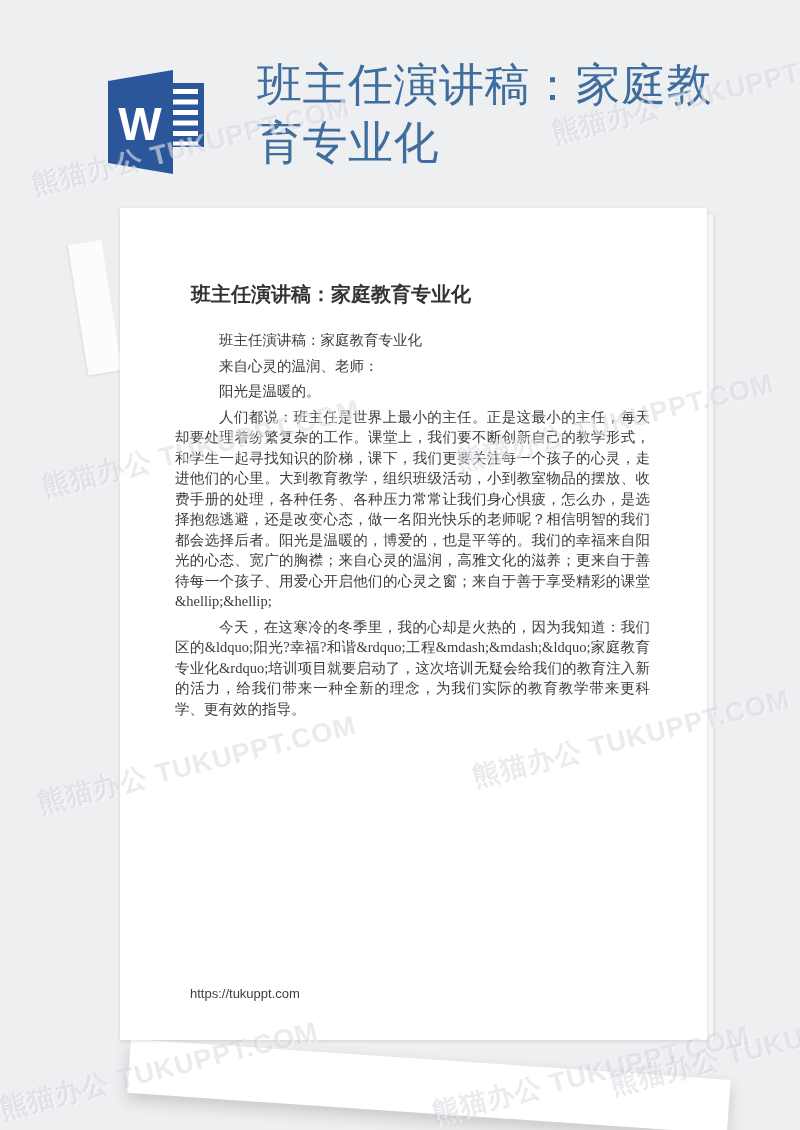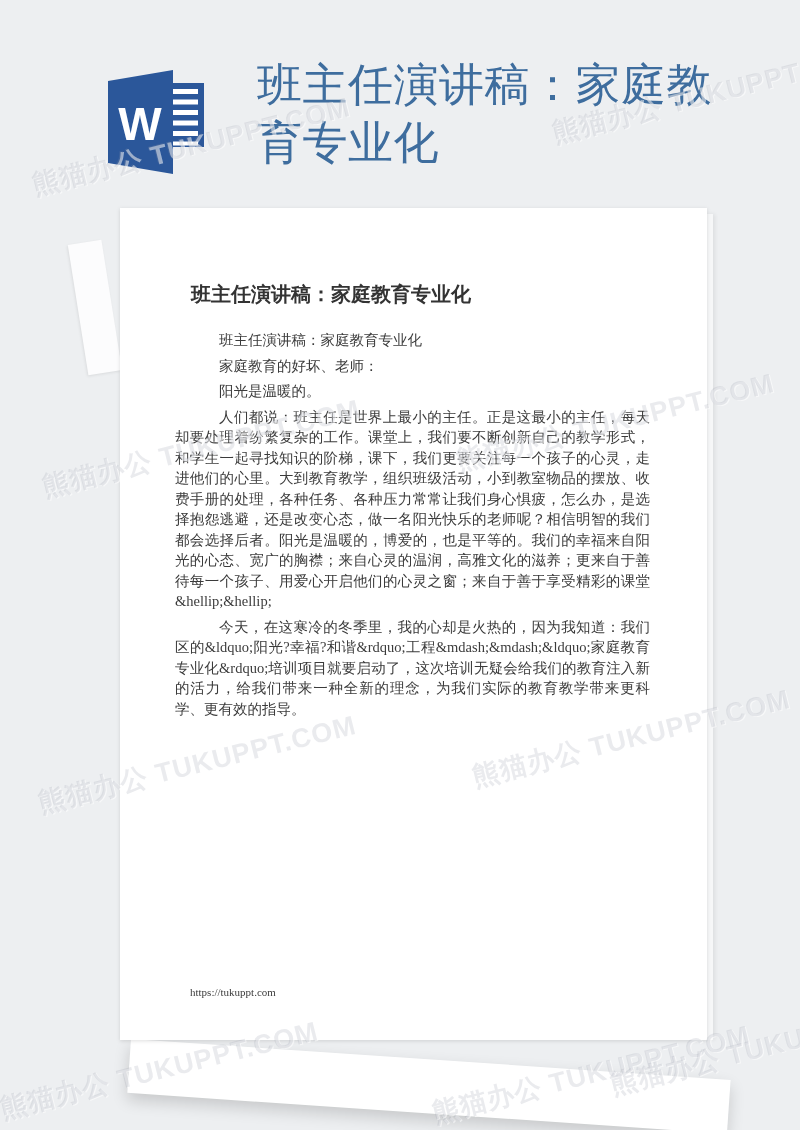--- a/index.html
+++ b/index.html
@@ -72,22 +72,22 @@
     font-family: "Liberation Serif", serif;
     font-size: 14.5px; line-height: 20.5px;
     color: #3b3b3b;
     text-align: justify;
     text-indent: 44px;
   }
   .para.justify-last { text-align-last: justify; }
 
   .page-footer-link {
     position: absolute; left: 70px; top: 778px;
-    font-family: Liberation Serif, serif;
-    font-size: 11px; color: #3c3c3c;
+    font-family: Liberation Sans, sans-serif;
+    font-size: 13px; color: #3c3c3c;
     text-decoration: none;
   }
 </style>
 </head>
 <body>
 
 <div class="header">
   <svg class="word-icon" viewBox="0 0 100 104">
 
     <g>
@@ -108,21 +108,21 @@
 
 <div class="page-back-topleft"></div>
 <div class="page-back-right"></div>
 <div class="page-back-bottom"></div>
 
 <div class="page-main">
   <div class="page-content">
     <h1 class="doc-heading">班主任演讲稿：家庭教育专业化</h1>
     <div id="paragraphs">
         <p class="para">班主任演讲稿：家庭教育专业化</p>
-        <p class="para">家庭教育的好坏、老师：</p>
+        <p class="para">来自心灵的温润、老师：</p>
         <p class="para">阳光是温暖的。</p>
         <p class="para">人们都说：班主任是世界上最小的主任。正是这最小的主任，每天却要处理着纷繁复杂的工作。课堂上，我们要不断创新自己的教学形式，和学生一起寻找知识的阶梯，课下，我们更要关注每一个孩子的心灵，走进他们的心里。大到教育教学，组织班级活动，小到教室物品的摆放、收费手册的处理，各种任务、各种压力常常让我们身心惧疲，怎么办，是选择抱怨逃避，还是改变心态，做一名阳光快乐的老师呢？相信明智的我们都会选择后者。阳光是温暖的，博爱的，也是平等的。我们的幸福来自阳光的心态、宽广的胸襟；来自心灵的温润，高雅文化的滋养；更来自于善待每一个孩子、用爱心开启他们的心灵之窗；来自于善于享受精彩的课堂&amp;hellip;&amp;hellip;</p>
         <p class="para">今天，在这寒冷的冬季里，我的心却是火热的，因为我知道：我们区的&amp;ldquo;阳光?幸福?和谐&amp;rdquo;工程&amp;mdash;&amp;mdash;&amp;ldquo;家庭教育专业化&amp;rdquo;培训项目就要启动了，这次培训无疑会给我们的教育注入新的活力，给我们带来一种全新的理念，为我们实际的教育教学带来更科学、更有效的指导。</p>
       </div>
   </div>
   <a class="page-footer-link" href="#">https://tukuppt.com</a>
 </div>
 
 <div id="watermark-layer">
     <div class="watermark" style="left: 28px; top: 128px;">熊猫办公 TUKUPPT.COM</div>

